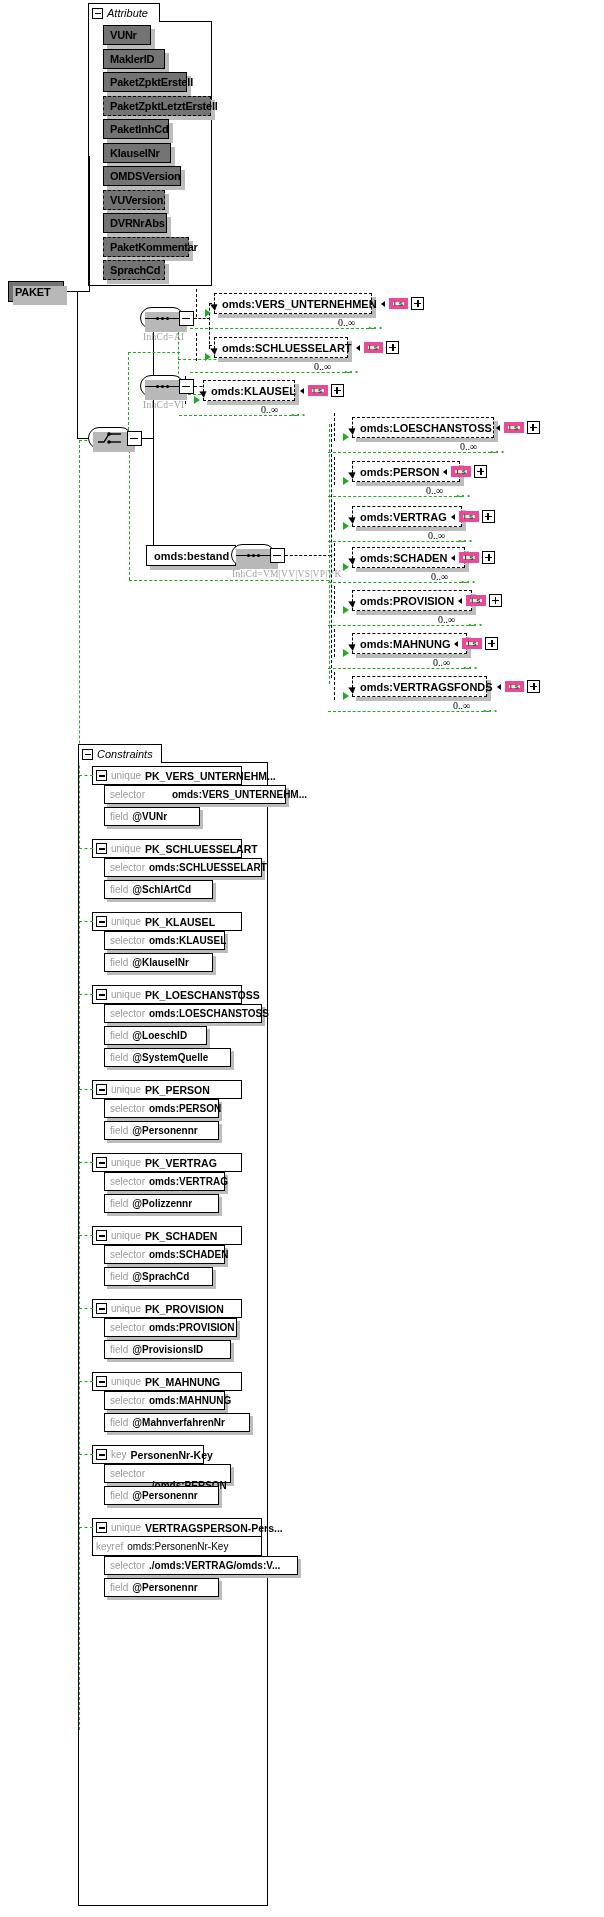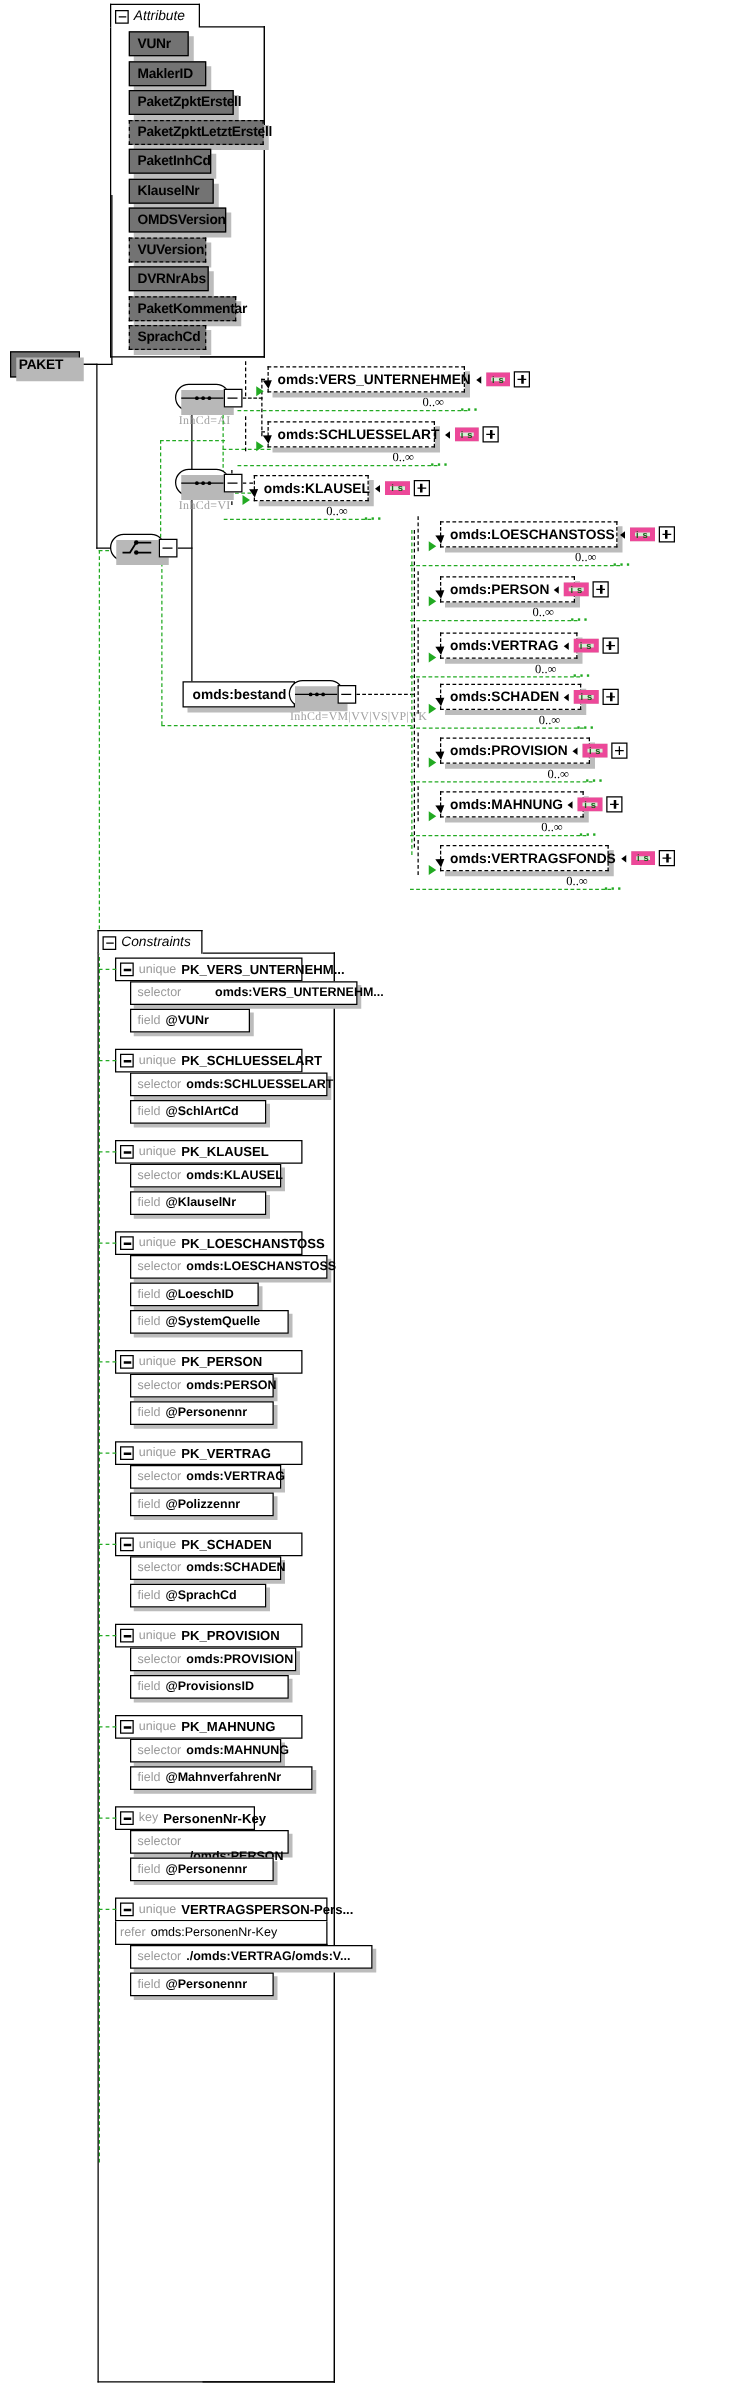--- a/index.html
+++ b/index.html
@@ -752,21 +752,21 @@
         <span class="kw">field</span>
         <span class="val" style="font-weight: bold;">@Personennr</span>
       </div>
       <div class="cbox" style="left: 92px; top: 1518px; width: 170px; font-weight: bold;">
         <span class="minus-box"></span>
         <span class="kw">unique</span>
         <span class="nm">VERTRAGSPERSON-Pers...</span>
       </div>
       <div class="gln-h" style="left: 79px; top: 1527px; width: 14px;"></div>
       <div class="cbox" style="left: 92px; top: 1537px; width: 170px; border-top: none;">
-        <span class="kw">refer</span>
+        <span class="kw">keyref</span>
         <span class="val">omds:PersonenNr-Key</span>
       </div>
       <div class="elem-shadow" style="left: 107px; top: 1559px; width: 194.4px; height: 19px;"></div>
       <div class="cbox" style="left: 104px; top: 1556px; width: 194.4px; z-index: 2; padding-left: 5px;">
         <span class="kw">selector</span>
         <span class="val" style="font-weight: bold;">./omds:VERTRAG/omds:V...</span>
       </div>
       <div class="elem-shadow" style="left: 107px; top: 1581px; width: 115.1px; height: 19px;"></div>
       <div class="cbox" style="left: 104px; top: 1578px; width: 115.1px; z-index: 2; padding-left: 5px;">
         <span class="kw">field</span>

